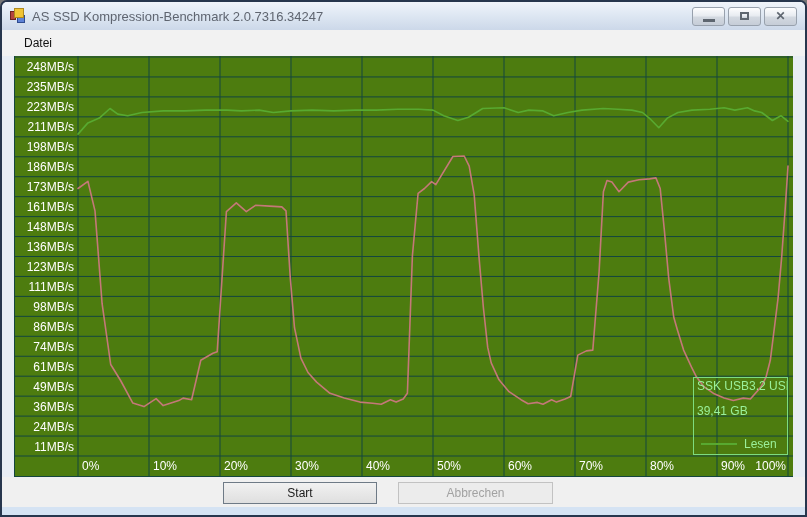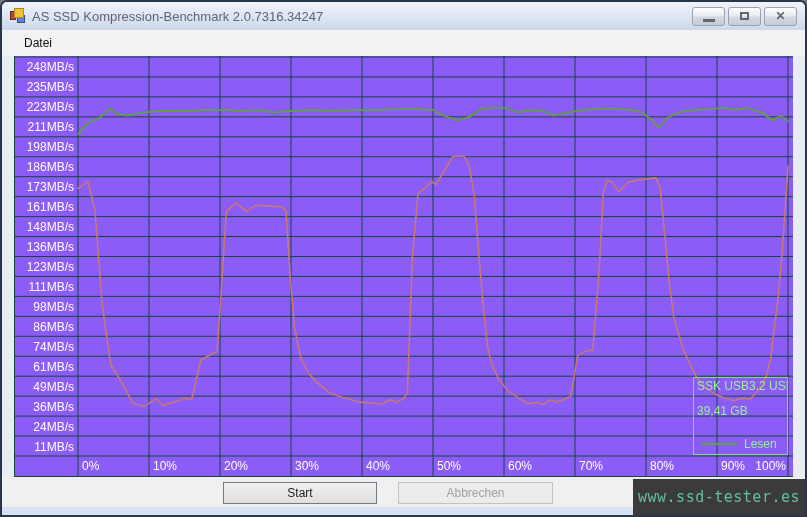--- a/index.html
+++ b/index.html
@@ -29,21 +29,21 @@
     display:flex;align-items:center;justify-content:center;padding:0;
   }
   .glyph-min{width:12px;height:3px;background:#5e6670;margin-top:8px;}
   .glyph-max{width:9px;height:8px;border:2px solid #5e6670;}
   .glyph-close{font-size:12px;font-weight:bold;color:#5e6670;line-height:1;}
   
   .menubar{height:26px;background:#f2f2f2;display:flex;align-items:center;padding-left:14px;}
   .menu-item{font-size:12px;color:#111;padding:4px 8px;}
   
   .chart-panel{
-    position:relative;width:779px;height:421px;margin:0 12px;background:#8b5cf6;
+    position:relative;width:779px;height:421px;margin:0 12px;background:#4d7c0f;
   }
   .chart-panel svg{display:block;}
   svg text{font-family:"Liberation Sans",sans-serif;}
   
   .legend{
     position:absolute;left:679px;top:321px;width:95px;height:78px;
     border:1px solid #7edc7e;color:#9af09a;font-size:12px;
     padding:1px 0 2px 3px;overflow:hidden;display:flex;flex-direction:column;
   }
   .leg-title{white-space:nowrap;overflow:hidden;flex:0 0 auto;}
@@ -182,14 +182,13 @@
       </div>
     </div>
   </div>
 
   <div class="bottom-area">
     <button class="btn btn-start">Start</button>
     <button class="btn btn-cancel" disabled="">Abbrechen</button>
   </div>
   <div class="bottom-frame"></div>
 
-  <div class="watermark">www.ssd-tester.es</div>
 </div>
 
 </body></html>

